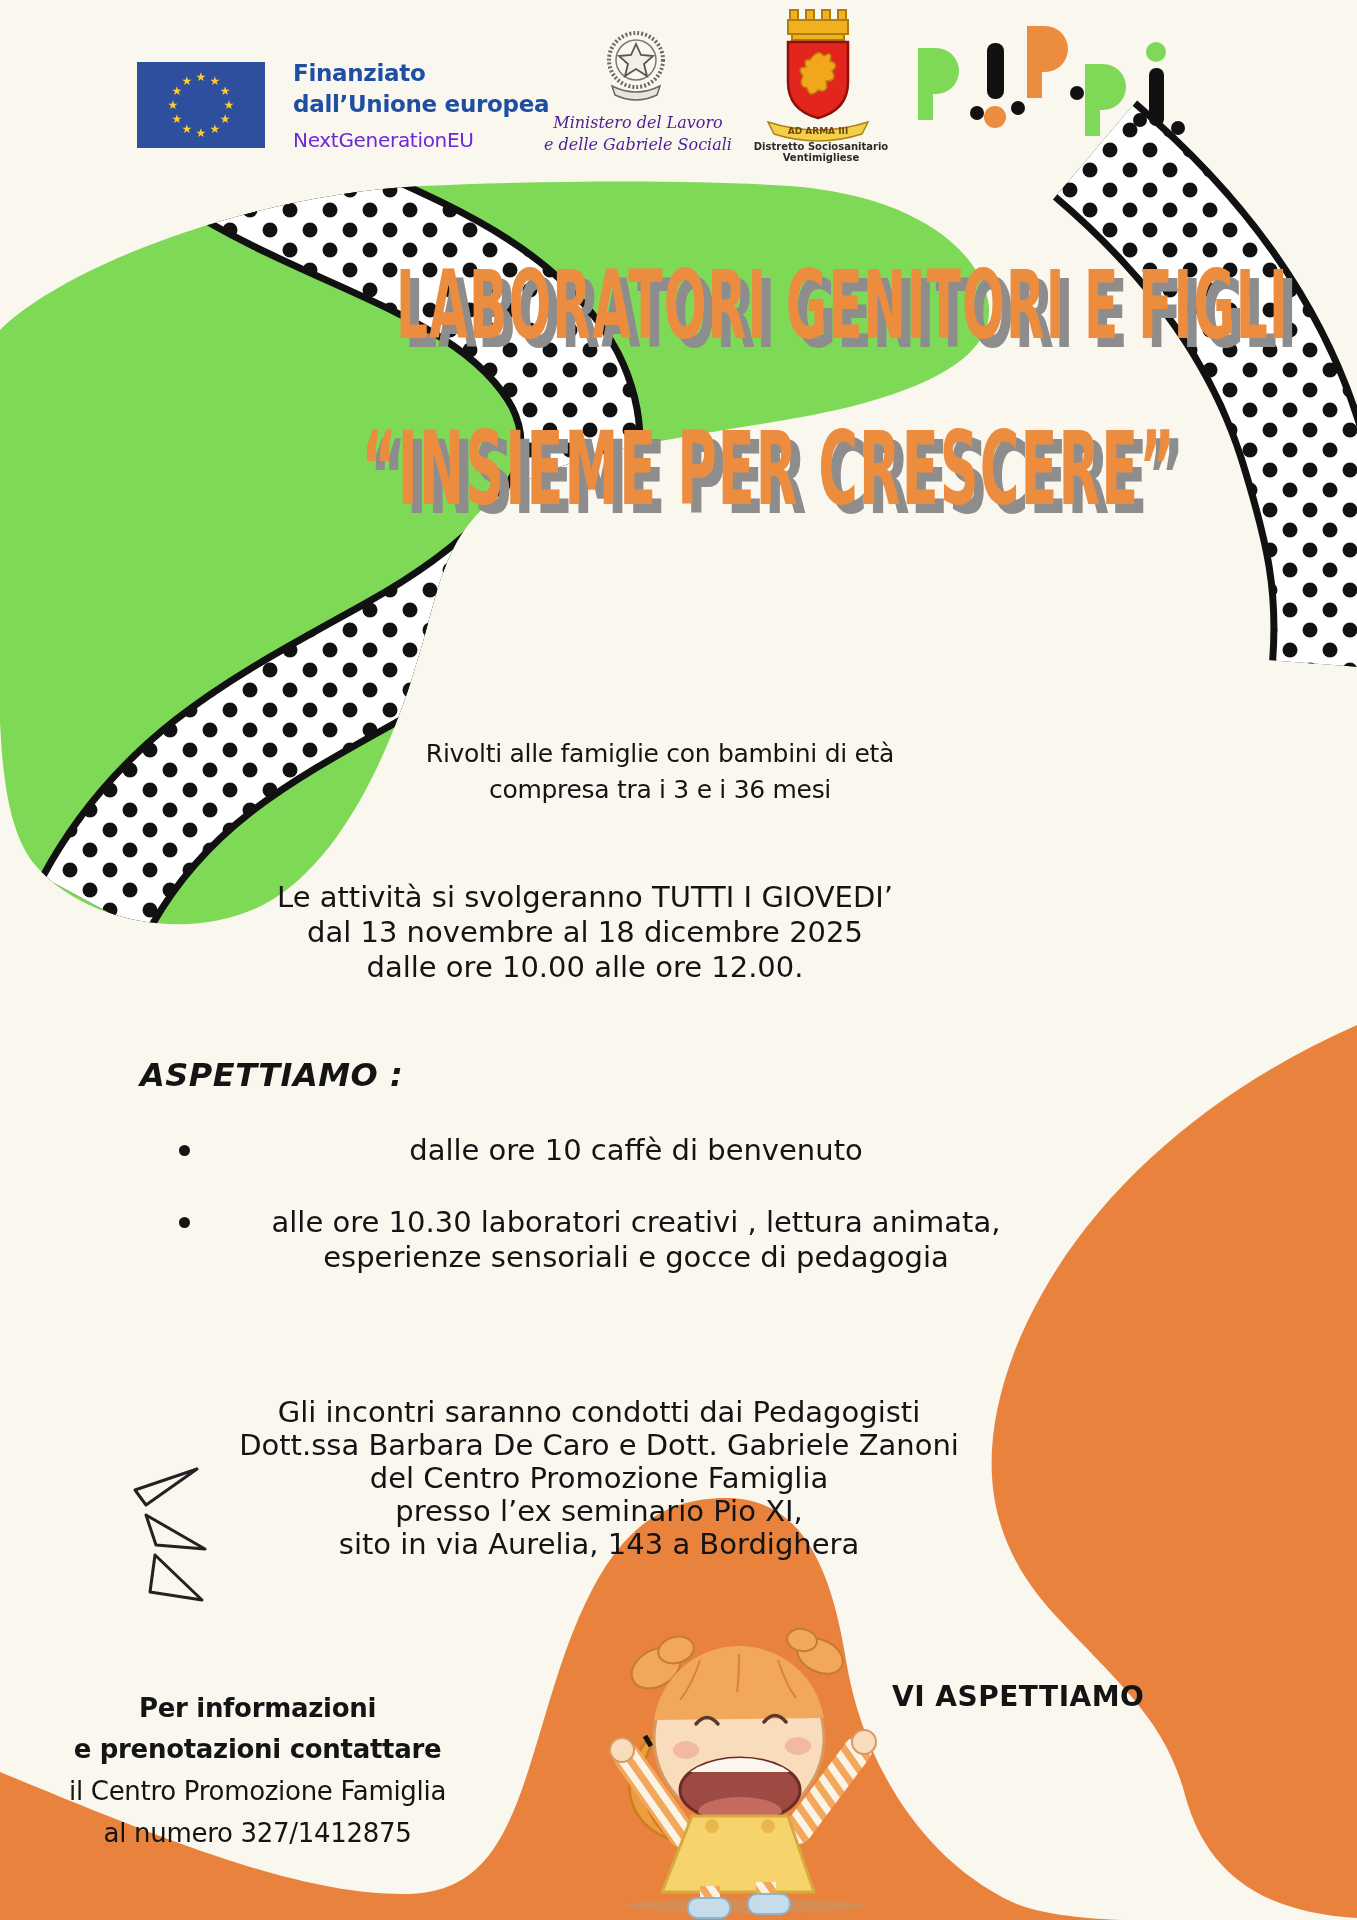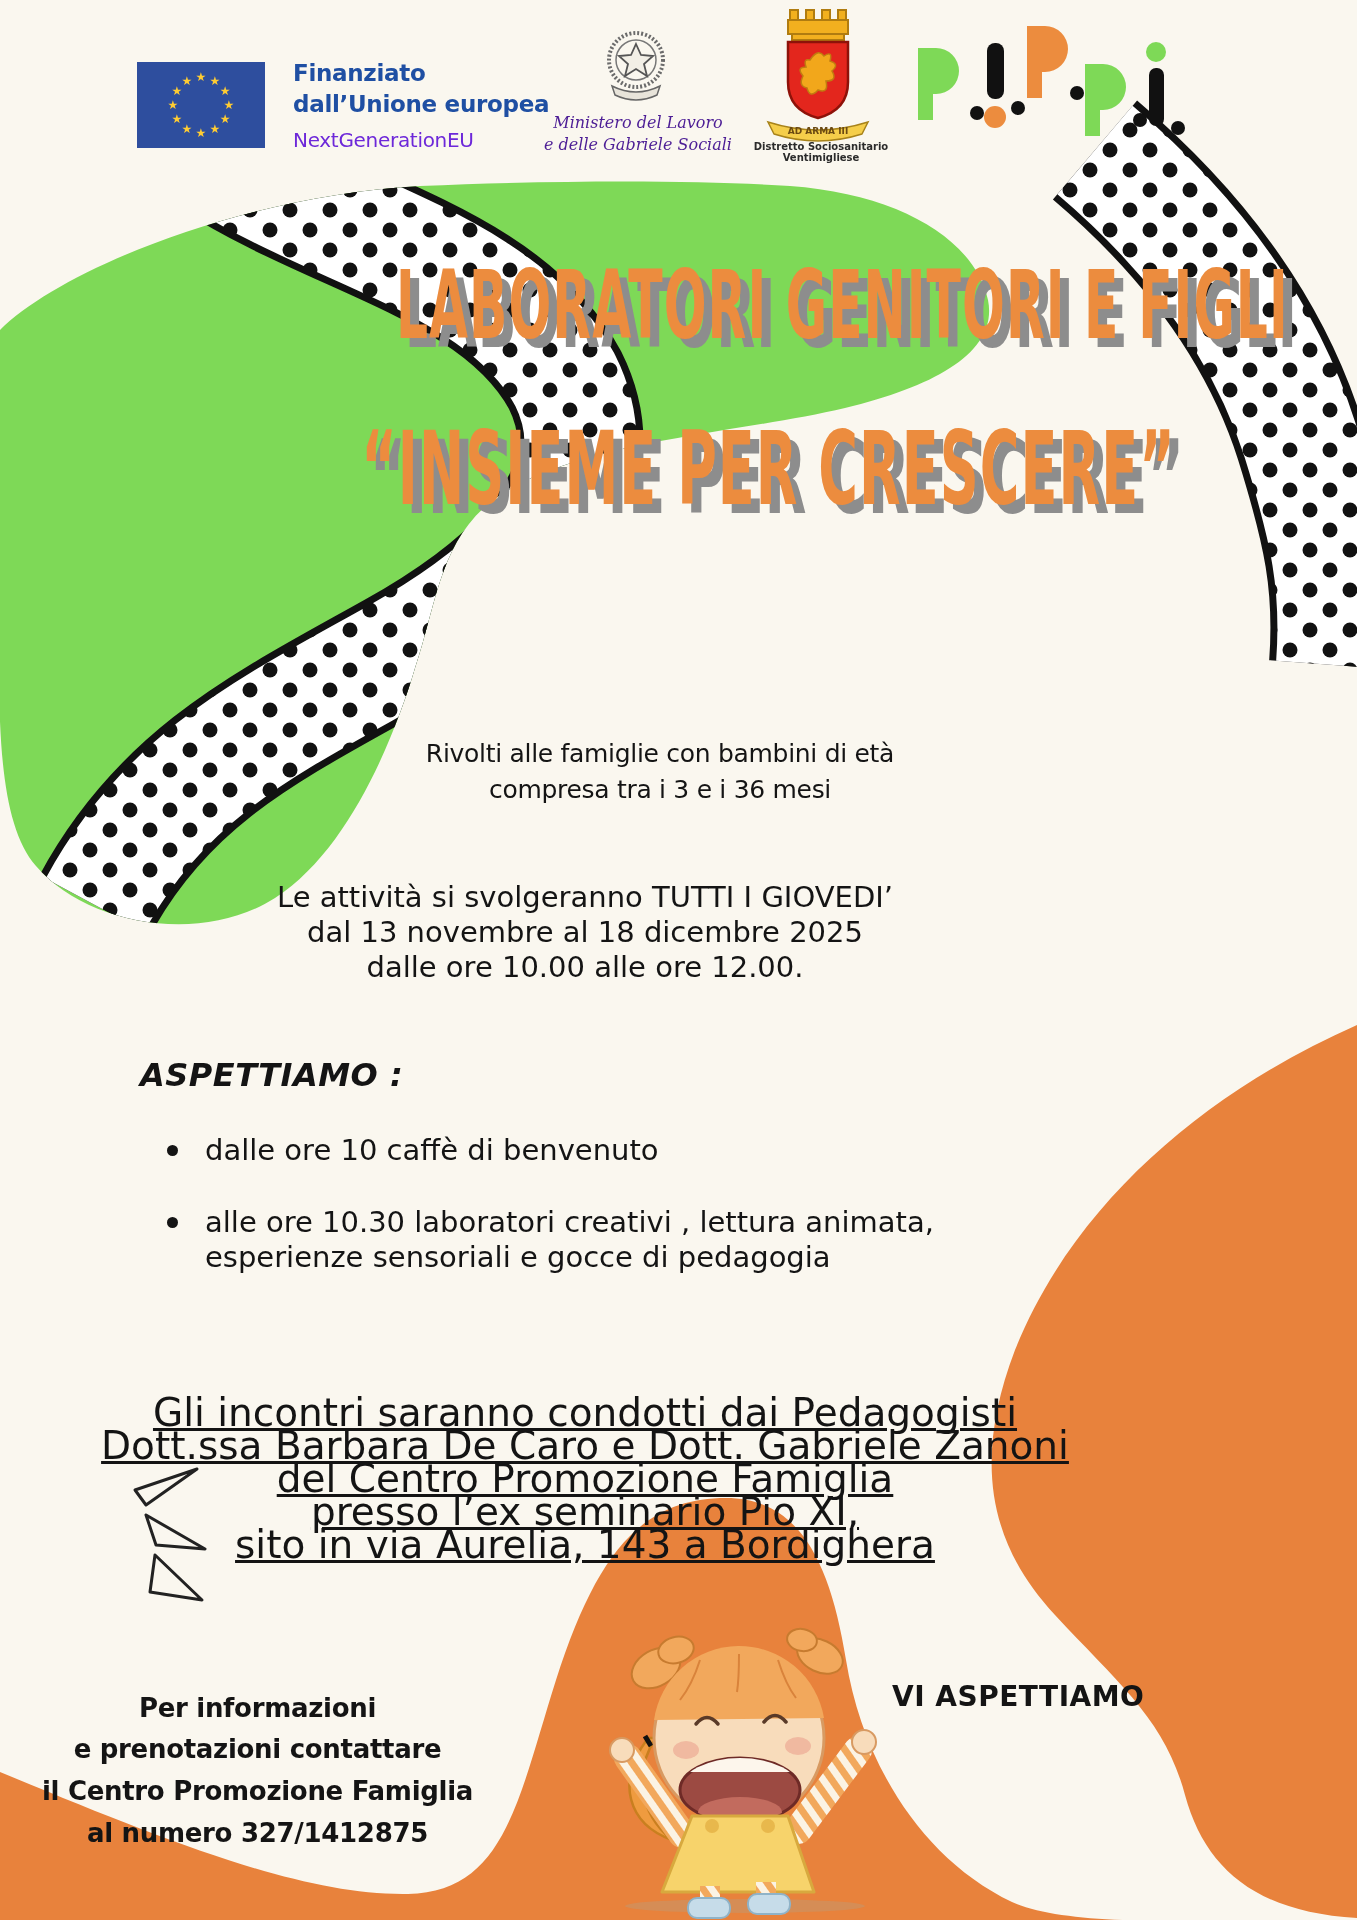--- a/index.html
+++ b/index.html
@@ -23,28 +23,28 @@
   .display-title{left:0;text-align:center;font-weight:800;color:#EC8C3E;line-height:1;}
   .display-title .squeeze{display:inline-block;transform:scaleX(0.53);transform-origin:center;
        white-space:nowrap;letter-spacing:2px;text-shadow:17px 9px 0 #8d8d8d;}
   .title1{top:258px;width:1160px;font-size:95px;}
   .title2{top:418px;width:1215px;font-size:102px;}
 
   .audience{top:736px;left:160px;width:1000px;text-align:center;font-size:25px;font-weight:400;
             line-height:36px;letter-spacing:-0.3px;}
   .schedule{top:880px;left:85px;width:1000px;text-align:center;font-size:29px;line-height:35px;}
   .program-heading{left:140px;top:1056px;font-size:32px;font-weight:700;font-style:italic;letter-spacing:0.5px;}
-  .program-list{left:163px;top:1133px;width:880px;}
+  .program-list{left:175px;top:1133px;width:880px;text-align:center;}
   .program-item{position:relative;padding-left:42px;font-size:29px;line-height:35px;margin-bottom:37px;}
   .program-item .bullet-dot{position:absolute;left:4px;top:12px;width:11px;height:11px;border-radius:50%;background:#141414;}
-  .conductors{top:1396px;left:85px;width:1000px;text-align:center;font-size:39px;line-height:33px;text-decoration:underline;}
+  .conductors{top:1396px;left:99px;width:1000px;text-align:center;font-size:29px;line-height:33px;}
   .vi-aspettiamo{left:892px;top:1680px;font-size:28px;font-weight:700;letter-spacing:0.5px;}
   .contact{left:30px;top:1688px;width:455px;text-align:center;font-size:26px;letter-spacing:-0.3px;}
   .contact .c-bold{font-weight:700;line-height:41px;}
-  .contact .c-reg{font-weight:700;line-height:42px;}
+  .contact .c-reg{font-weight:400;line-height:42px;}
 </style>
 </head>
 <body>
 
 <div class="poster">
 
   <svg class="bg" viewBox="0 0 1357 1920">
     <defs>
       <pattern id="dots" width="40" height="40" patternUnits="userSpaceOnUse">
         <rect width="40" height="40" fill="#ffffff"></rect>

